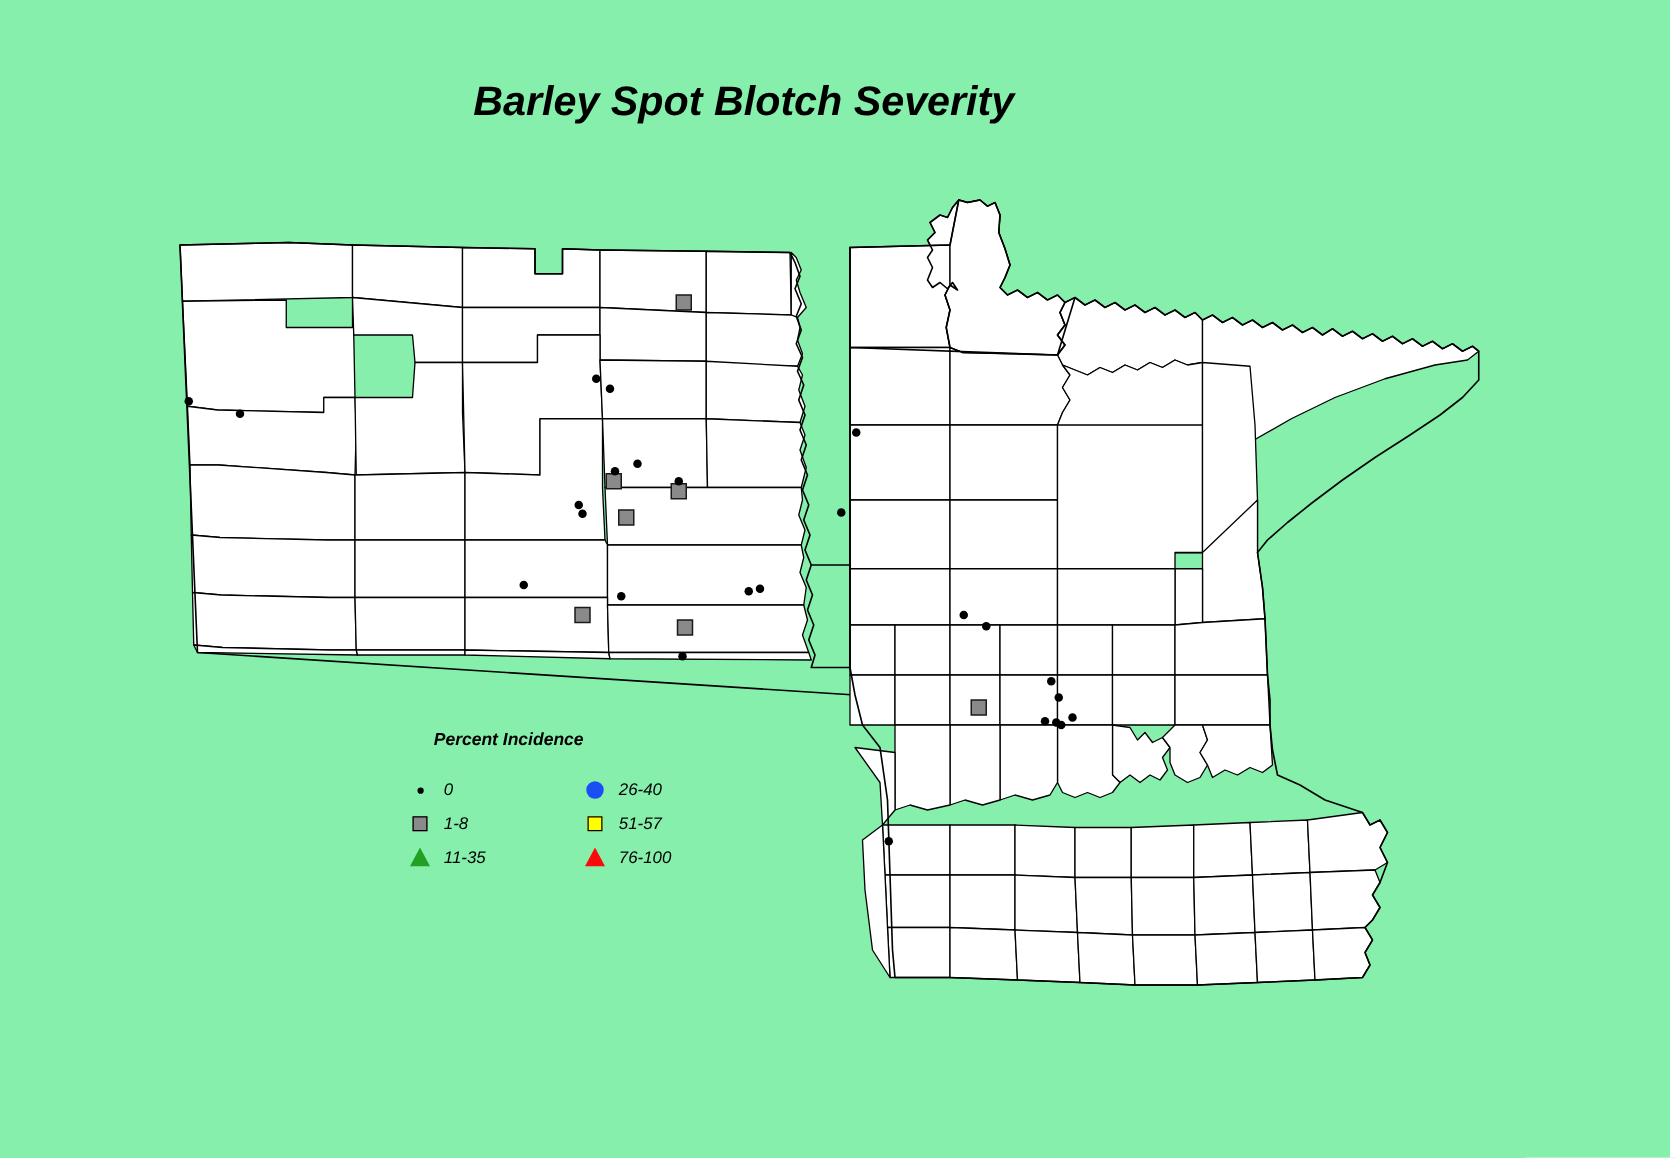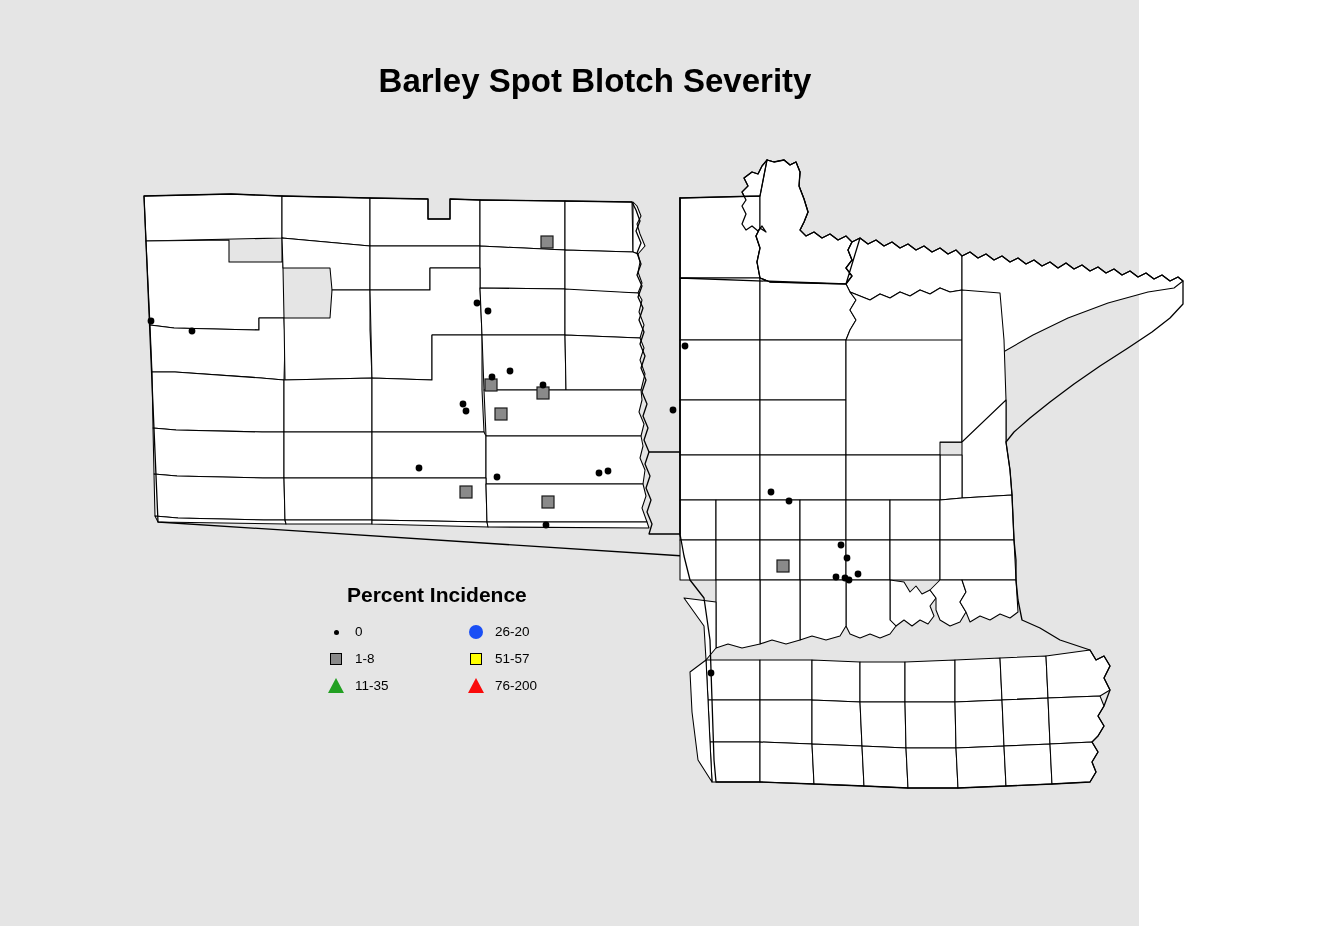--- a/index.html
+++ b/index.html
@@ -9,23 +9,24 @@
   }
   body {
     width: 1341px;
     height: 926px;
     position: relative;
     font-family: "Liberation Sans", sans-serif;
     overflow: hidden;
   }
   #root {
     position: relative;
-    width: 1139px;
+    width: 1336px;
     height: 926px;
-    background: #e5e5e5;
+    background: #86efac;
+    font-style: italic;
   }
   .title {
     position: absolute;
     left: 0;
     top: 62px;
     width: 1190px;
     text-align: center;
     font-size: 33px;
     font-weight: bold;
     color: #000000;
@@ -81,21 +82,21 @@
     position: absolute;
     left: 325px;
     top: 583px;
     width: 250px;
     height: 125px;
   }
   .legend-title {
     position: absolute;
     left: 22px;
     top: 0px;
-    font-size: 21px;
+    font-size: 14px;
     font-weight: bold;
     color: #000;
     white-space: nowrap;
   }
   .leg-row {
     position: absolute;
     height: 22px;
   }
   .leg-col-a { left: 0px; }
   .leg-col-b { left: 140px; }
@@ -430,30 +431,30 @@
         <div class="leg-row leg-col-a" style="top: 92px;">
           <div class="leg-sym">
             <div class="sym-tri" style="border-bottom: 15px solid rgb(34, 160, 34);"></div>
           </div>
           <div class="leg-lab">11-35</div>
         </div>
         <div class="leg-row leg-col-b" style="top: 38px;">
           <div class="leg-sym">
             <div class="sym-circle" style="background: rgb(26, 79, 245);"></div>
           </div>
-          <div class="leg-lab">26-20</div>
+          <div class="leg-lab">26-40</div>
         </div>
         <div class="leg-row leg-col-b" style="top: 65px;">
           <div class="leg-sym">
             <div class="sym-square" style="background: rgb(255, 255, 0);"></div>
           </div>
           <div class="leg-lab">51-57</div>
         </div>
         <div class="leg-row leg-col-b" style="top: 92px;">
           <div class="leg-sym">
             <div class="sym-tri" style="border-bottom: 15px solid rgb(250, 10, 10);"></div>
           </div>
-          <div class="leg-lab">76-200</div>
+          <div class="leg-lab">76-100</div>
         </div>
       </div>
   </div>
 
 </div>
 
 </body></html>

